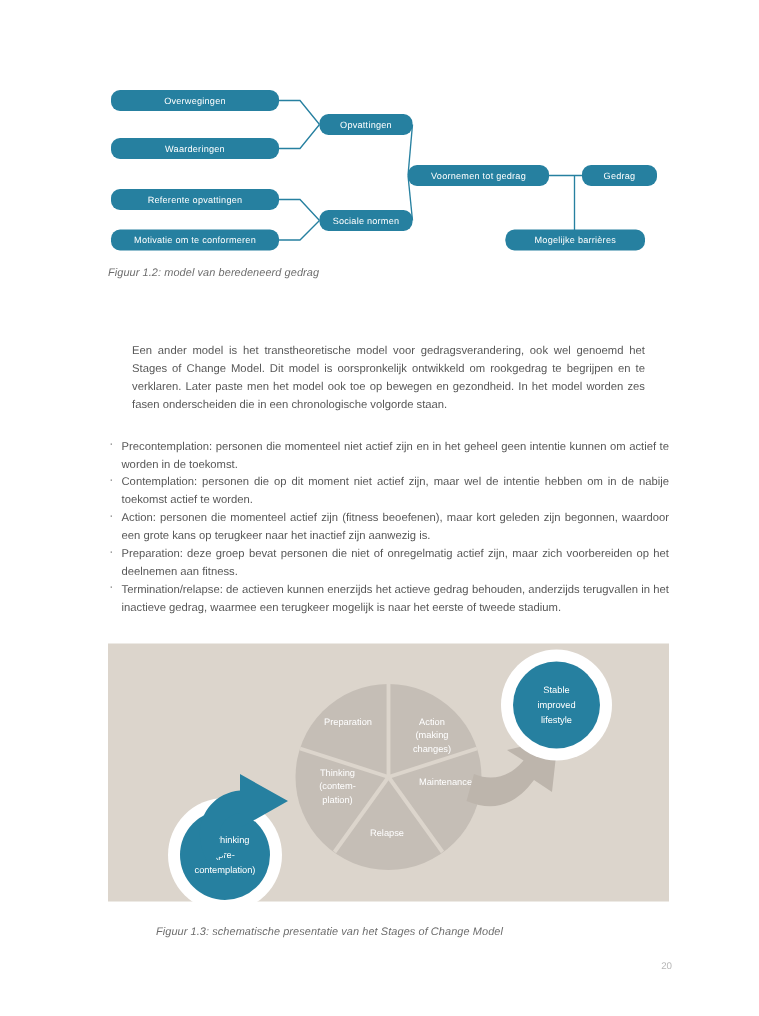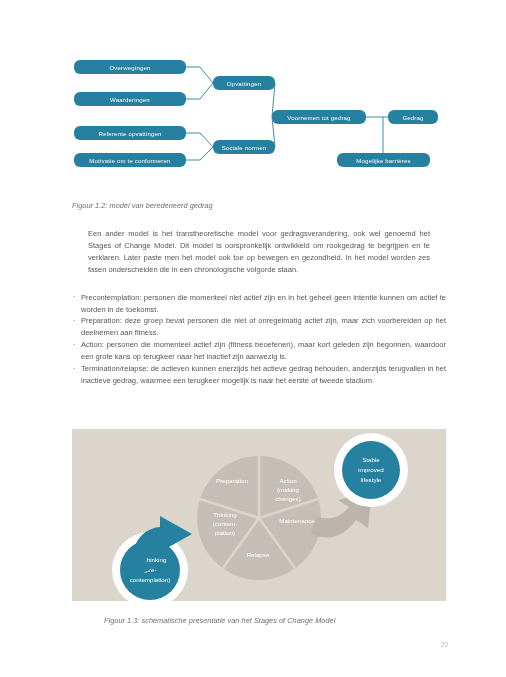--- a/index.html
+++ b/index.html
@@ -188,36 +188,40 @@
     <span>Voornemen tot gedrag</span>
   </div>
   <div class="tpb-box" style="left:388px; top:60px;  width:50px;  height:14px;">
     <span>Gedrag</span>
   </div>
   <div class="tpb-box" style="left:337px; top:103px; width:93px;  height:14px;">
     <span>Mogelijke barrières</span>
   </div>
 </div>
 
-<div class="fig-caption" style="left:72px; top:177px;margin-top:24px;">Figuur 1.2: model van beredeneerd gedrag</div>
+<div class="fig-caption" style="left:72px; top:177px;">Figuur 1.2: model van beredeneerd gedrag</div>
 
 <div id="bodytext">
   <p class="para">Een ander model is het transtheoretische model voor gedragsverandering, ook wel genoemd het Stages of Change Model. Dit model is oorspronkelijk ontwikkeld om rookgedrag te begrijpen en te verklaren. Later paste men het model ook toe op bewegen en gezondheid. In het model worden zes fasen onderscheiden die in een chronologische volgorde staan.</p>
   <ul>
     <li>
       <span class="bullet">·</span>
       <span>Precontemplation: personen die momenteel niet actief zijn en in het geheel geen intentie kunnen om actief te worden in de toekomst.</span>
     </li>
     <li>
       <span class="bullet">·</span>
+      <span>Contemplation: personen die op dit moment niet actief zijn, maar wel de intentie hebben om in de nabije toekomst actief te worden.</span>
+    </li>
+    <li>
+      <span class="bullet">·</span>
+      <span>Action: personen die momenteel actief zijn (fitness beoefenen), maar kort geleden zijn begonnen, waardoor een grote kans op terugkeer naar het inactief zijn aanwezig is.</span>
+    </li>
+    <li>
+      <span class="bullet">·</span>
       <span>Preparation: deze groep bevat personen die niet of onregelmatig actief zijn, maar zich voorbereiden op het deelnemen aan fitness.</span>
-    </li>
-    <li>
-      <span class="bullet">·</span>
-      <span>Action: personen die momenteel actief zijn (fitness beoefenen), maar kort geleden zijn begonnen, waardoor een grote kans op terugkeer naar het inactief zijn aanwezig is.</span>
     </li>
     <li>
       <span class="bullet">·</span>
       <span>Termination/relapse: de actieven kunnen enerzijds het actieve gedrag behouden, anderzijds terugvallen in het inactieve gedrag, waarmee een terugkeer mogelijk is naar het eerste of tweede stadium.</span>
     </li>
   </ul>
 </div>
 
 <div id="fig13">
   <div class="beige-bg"></div>

